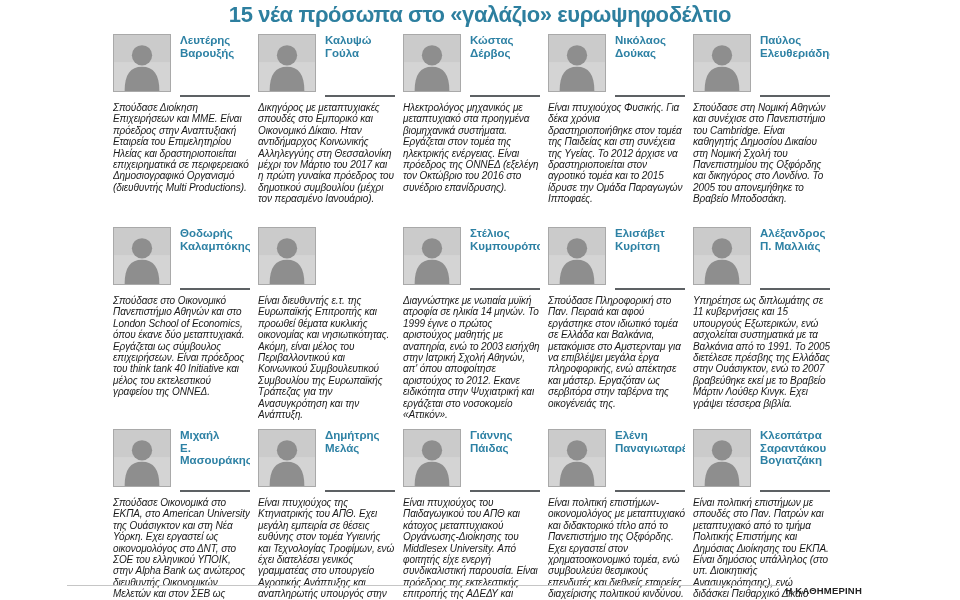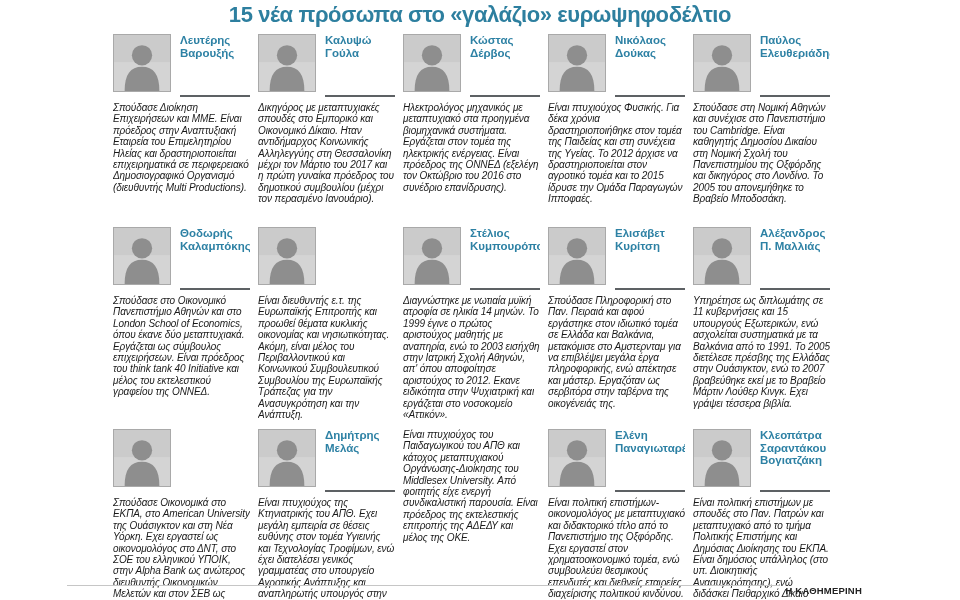--- a/index.html
+++ b/index.html
@@ -218,20 +218,24 @@
   <div class="cell">
     <div class="head">
       <div class="photo">
         <svg viewBox="0 0 58 58" aria-hidden="true">
           <rect x="0" y="0" width="58" height="58" fill="#d4d4d4"></rect>
           <rect x="0" y="0" width="58" height="28" fill="#cbcbcb"></rect>
           <circle cx="29" cy="21" r="10.5" fill="#8e8e8e"></circle>
           <path d="M29 33 C17 33 11 41 11 58 L47 58 C47 41 41 33 29 33 Z" fill="#8e8e8e"></path>
         </svg>
       </div>
+      <div class="namebox">
+            <div class="nameline">Μιχαήλ</div>
+            <div class="nameline">Ε. Μασουράκης</div>
+          </div>
     </div>
     <div class="bio">Σπούδασε Οικονομικά στο ΕΚΠΑ, στο American University της Ουάσιγκτον και στη Νέα Υόρκη. Εχει εργαστεί ως οικονομολόγος στο ΔΝΤ, στο ΣΟΕ του ελληνικού ΥΠΟΙΚ, στην Alpha Bank ως ανώτερος διευθυντής Οικονομικών Μελετών και στον ΣΕΒ ως επικεφαλής οικονομολόγος (2015-2019).</div>
   </div>
 
   <div class="cell">
     <div class="head">
       <div class="photo">
         <svg viewBox="0 0 58 58" aria-hidden="true">
           <rect x="0" y="0" width="58" height="58" fill="#d4d4d4"></rect>
           <rect x="0" y="0" width="58" height="28" fill="#cbcbcb"></rect>
@@ -241,20 +245,34 @@
       </div>
       <div class="namebox">
             <div class="nameline">Δημήτρης</div>
             <div class="nameline">Μελάς</div>
           </div>
     </div>
     <div class="bio">Είναι πτυχιούχος της Κτηνιατρικής του ΑΠΘ. Εχει μεγάλη εμπειρία σε θέσεις ευθύνης στον τομέα Υγιεινής και Τεχνολογίας Τροφίμων, ενώ έχει διατελέσει γενικός γραμματέας στο υπουργείο Αγροτικής Ανάπτυξης και αναπληρωτής υπουργός στην υπηρεσιακή κυβέρνηση (2015).</div>
   </div>
 
   <div class="cell">
+    <div class="head">
+      <div class="photo">
+        <svg viewBox="0 0 58 58" aria-hidden="true">
+          <rect x="0" y="0" width="58" height="58" fill="#d4d4d4"></rect>
+          <rect x="0" y="0" width="58" height="28" fill="#cbcbcb"></rect>
+          <circle cx="29" cy="21" r="10.5" fill="#8e8e8e"></circle>
+          <path d="M29 33 C17 33 11 41 11 58 L47 58 C47 41 41 33 29 33 Z" fill="#8e8e8e"></path>
+        </svg>
+      </div>
+      <div class="namebox">
+            <div class="nameline">Γιάννης</div>
+            <div class="nameline">Πάιδας</div>
+          </div>
+    </div>
     <div class="bio">Είναι πτυχιούχος του Παιδαγωγικού του ΑΠΘ και κάτοχος μεταπτυχιακού Οργάνωσης-Διοίκησης του Middlesex University. Από φοιτητής είχε ενεργή συνδικαλιστική παρουσία. Είναι πρόεδρος της εκτελεστικής επιτροπής της ΑΔΕΔΥ και μέλος της ΟΚΕ.</div>
   </div>
 
   <div class="cell">
     <div class="head">
       <div class="photo">
         <svg viewBox="0 0 58 58" aria-hidden="true">
           <rect x="0" y="0" width="58" height="58" fill="#d4d4d4"></rect>
           <rect x="0" y="0" width="58" height="28" fill="#cbcbcb"></rect>
           <circle cx="29" cy="21" r="10.5" fill="#8e8e8e"></circle>

